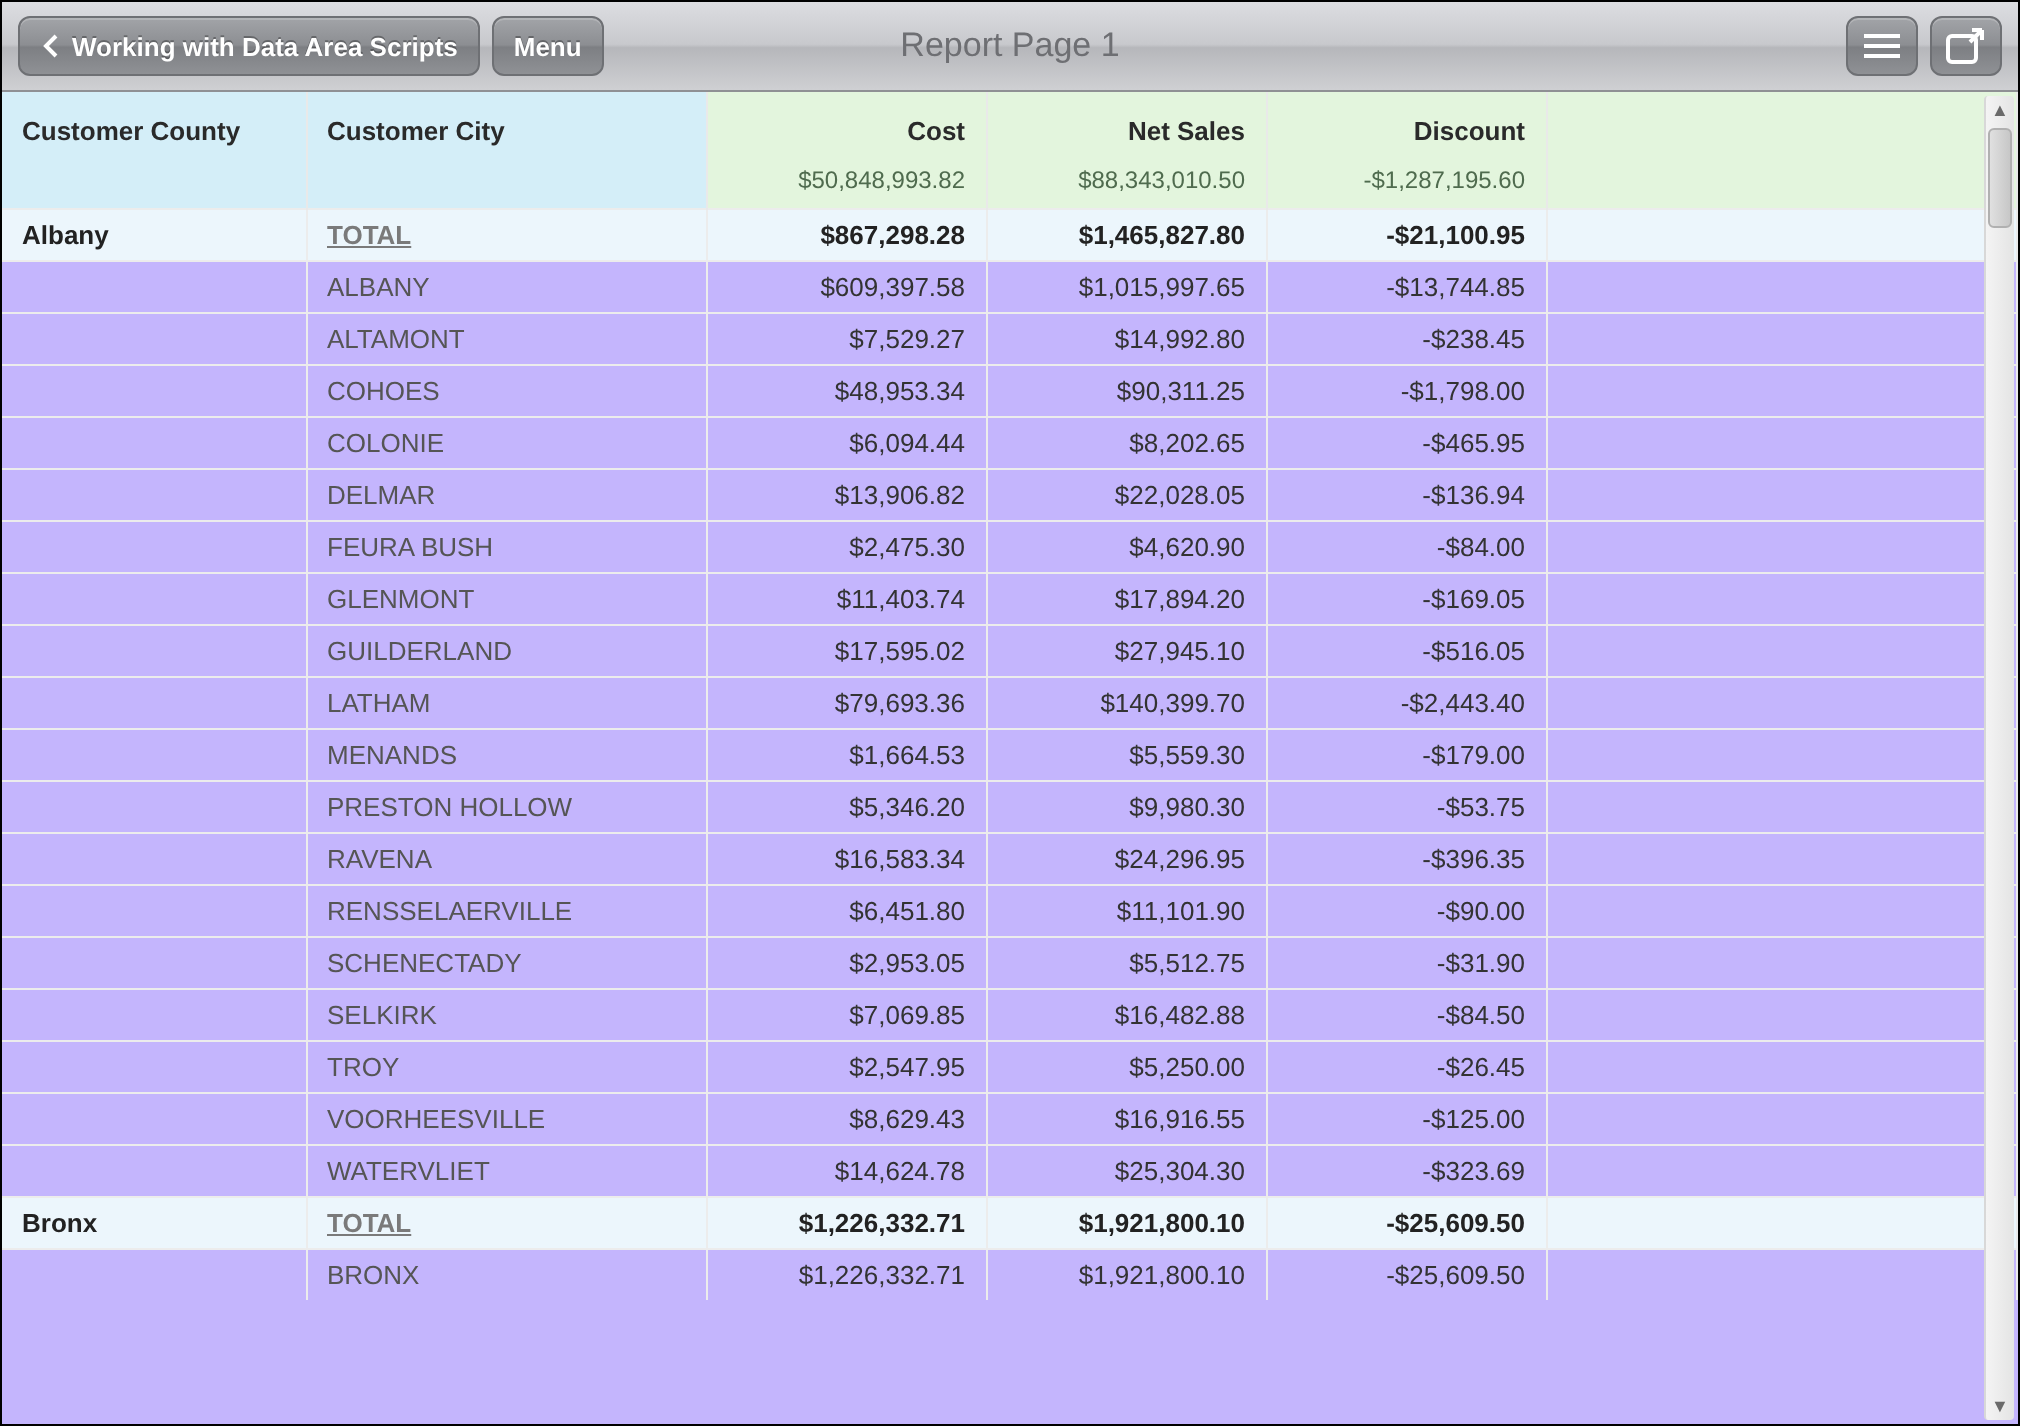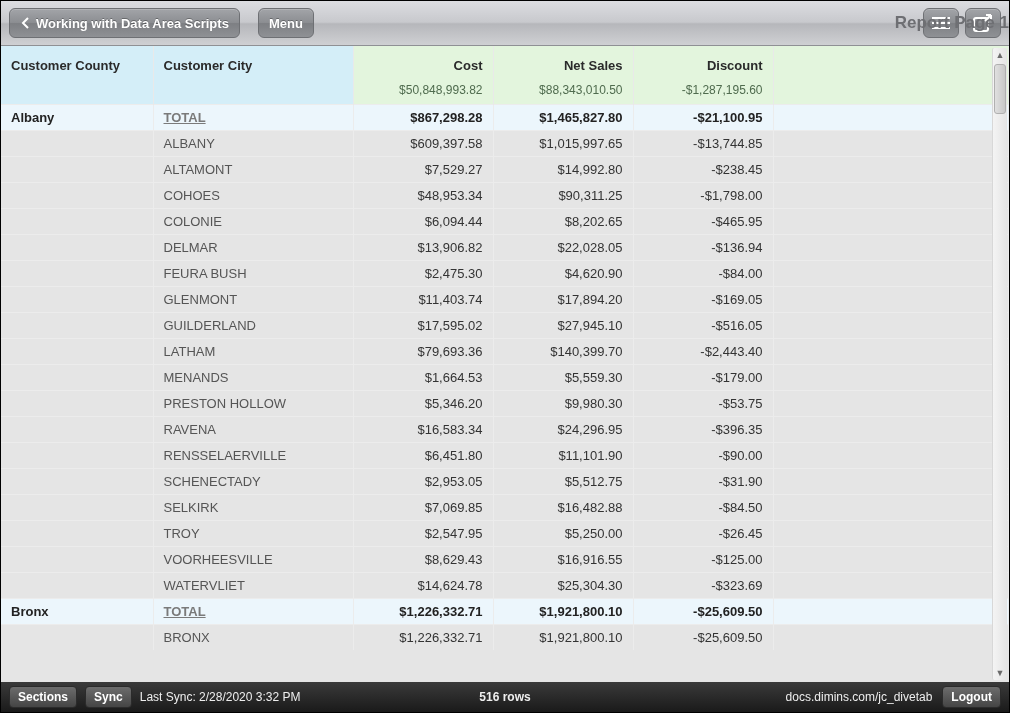--- a/index.html
+++ b/index.html
@@ -26,59 +26,59 @@
     background: linear-gradient(to bottom, #dcdde1 0%, #c8c9cd 48%, #b6b7bb 52%, #cfd0d3 100%);
     border-bottom: 1px solid #8f9094;
     display: flex;
     align-items: center;
     padding: 0 8px;
     position: relative;
   }
   .toolbar .title {
     position: absolute;
     left: 0; right: 0;
-    text-align: right;
+    text-align: center;
     font-size: 17px;
-    font-weight: 700;
+    font-weight: 400;
     color: #6e6f73;
     pointer-events: none;
   }
   .tb-btn {
     height: 30px;
     padding: 12px 10px;
     border-radius: 6px;
     background: linear-gradient(to bottom, #a2a4a8 0%, #8c8e92 48%, #7d7f83 52%, #8f9195 100%);
     border: 1px solid #6e7074;
     color: #fff;
     font-size: 13px;
     font-weight: 600;
     display: flex;
     align-items: center;
     cursor: pointer;
     box-shadow: inset 0 1px 0 rgba(255,255,255,0.2);
     text-shadow: 0 -1px 0 rgba(0,0,0,0.3);
   }
-  .tb-btn + .tb-btn { margin-left: 18px; }
+  .tb-btn + .tb-btn { margin-left: 6px; }
   .tb-right { margin-left: auto; display: flex; gap: 6px; }
   .tb-icon-btn {
     width: 36px; height: 30px;
     border-radius: 6px;
     background: linear-gradient(to bottom, #a2a4a8 0%, #8c8e92 48%, #7d7f83 52%, #8f9195 100%);
     border: 1px solid #6e7074;
     display: flex; align-items: center; justify-content: center;
     cursor: pointer;
     box-shadow: inset 0 1px 0 rgba(255,255,255,0.2);
   }
 
   
   .content {
     flex: 1;
     position: relative;
     overflow: hidden;
-    background: #e5e5e5;
+    background: #c4b5fd;
   }
   .scroll-wrap {
     position: absolute;
     top: 0; left: 0; right: 0; bottom: 0;
     overflow: hidden;
   }
 
   table.report {
     border-collapse: collapse;
     width: 100%;
@@ -422,24 +422,14 @@
           </tbody>
       </table>
     </div>
     <div class="vscroll">
       <div class="arrow">▲</div>
       <div class="thumb"></div>
       <div class="arrow down">▼</div>
     </div>
   </div>
 
-  <div class="bottombar">
-    <button class="bb-btn"><span>Sections</span></button>
-    <button class="bb-btn"><span>Sync</span></button>
-    <span>Last Sync: 2/28/2020 3:32 PM</span>
-    <div class="center">516 rows</div>
-    <div class="bb-right">
-      <span>docs.dimins.com/jc_divetab</span>
-      <button class="bb-btn"><span>Logout</span></button>
-    </div>
-  </div>
 
 </div>
 
 </body></html>

